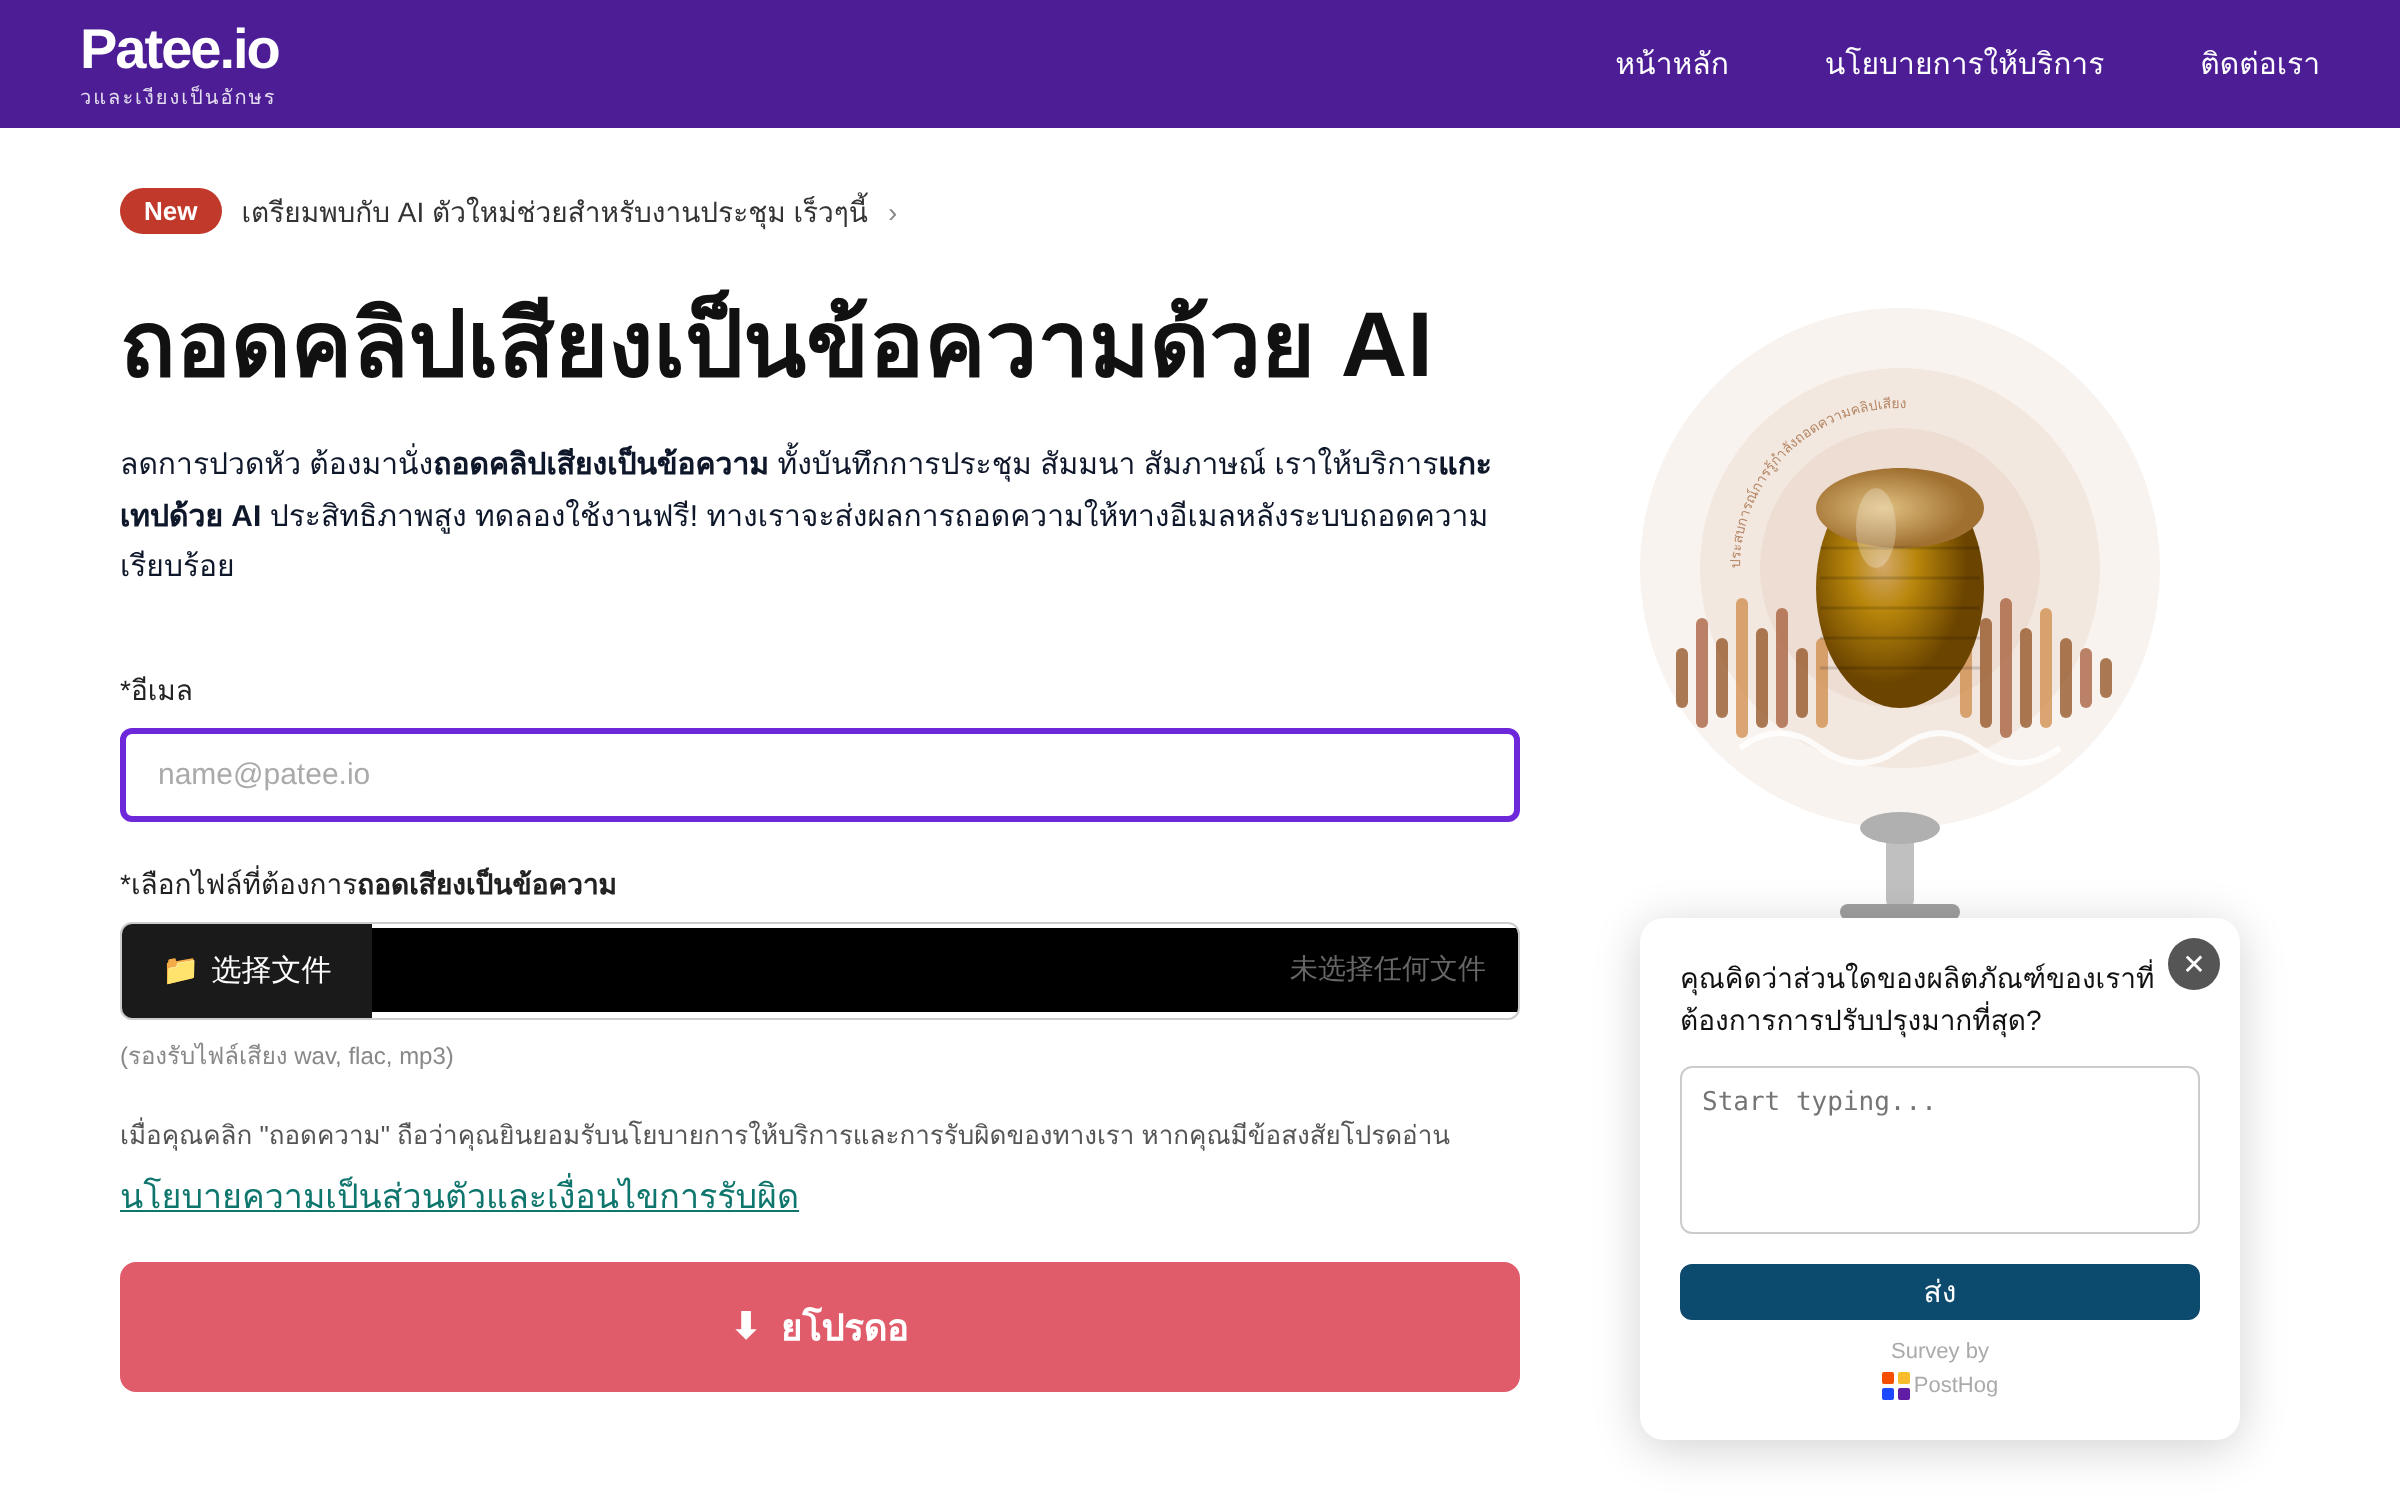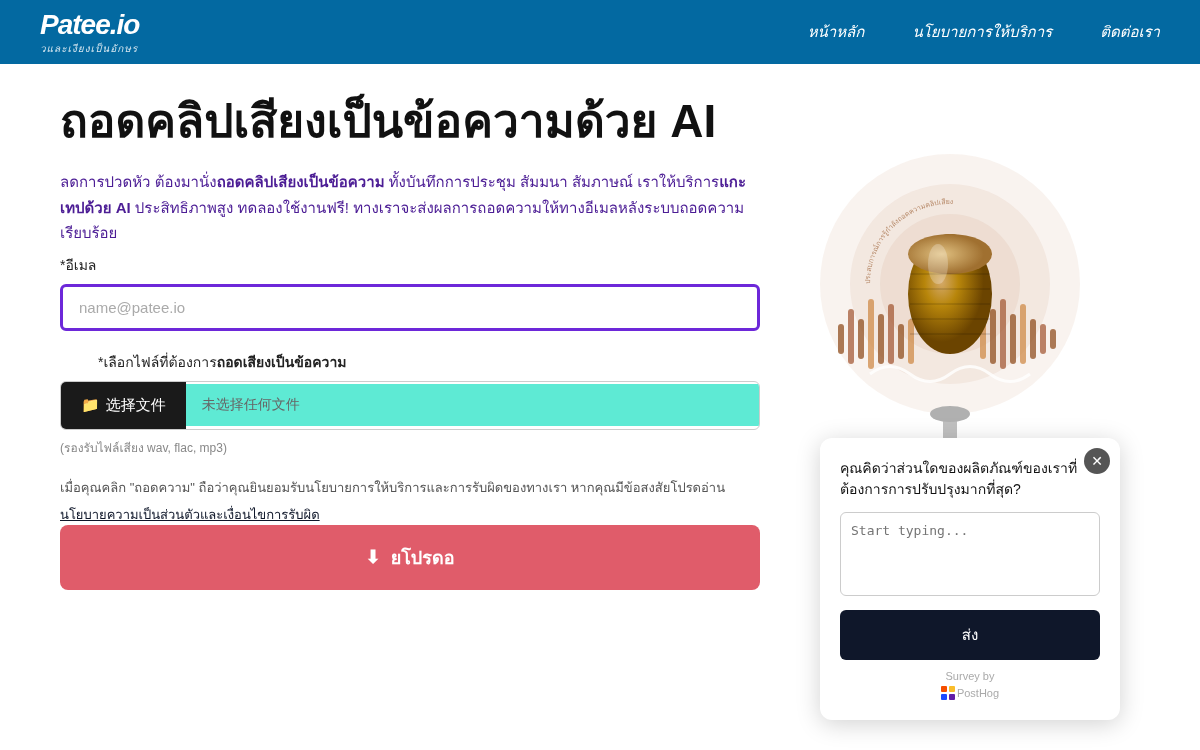--- a/index.html
+++ b/index.html
@@ -6,27 +6,26 @@
     body {
       font-family: 'Segoe UI', Tahoma, Geneva, Verdana, sans-serif;
       background: #fff;
       min-height: 750px;
       width: 1200px;
       overflow-x: hidden;
     }
 
     
     nav {
-      background: #0369a1;
+      background: #4c1d95;
       height: 64px;
       display: flex;
       align-items: center;
       justify-content: space-between;
       padding: 0 40px;
-      font-style: italic;
     }
     .logo-area {
       display: flex;
       flex-direction: column;
     }
     .logo-text {
       color: #fff;
       font-size: 28px;
       font-weight: 800;
       letter-spacing: -1px;
@@ -95,23 +94,23 @@
       font-size: 46px;
       font-weight: 800;
       color: #111;
       line-height: 1.2;
       margin-bottom: 20px;
     }
 
     
     .description {
       font-size: 15px;
-      color: #4c1d95;
+      color: #0f172a;
       line-height: 1.7;
-      margin-bottom: 8px;
+      margin-bottom: 37px;
     }
     .description strong {
       font-weight: 700;
     }
 
     
     .form-label {
       font-size: 14px;
       color: #222;
       margin-bottom: 8px;
@@ -127,21 +126,20 @@
       outline: none;
       margin-bottom: 20px;
     }
     .form-input::placeholder { color: #aaa; }
 
     .file-section-label {
       font-size: 14px;
       color: #222;
       margin-bottom: 8px;
       display: block;
-      margin-left: 38px;
     }
     .file-section-label strong {
       font-weight: 700;
     }
 
     .file-input-row {
       display: flex;
       align-items: center;
       border: 1px solid #ccc;
       border-radius: 6px;
@@ -158,40 +156,42 @@
       white-space: nowrap;
       display: flex;
       align-items: center;
       gap: 6px;
     }
     .file-name-display {
       flex: 1;
       padding: 12px 16px;
       font-size: 14px;
       color: #666;
-      background: #5eead4;
+      background: #000000;
+      text-align: right;
     }
 
     .file-hint {
       font-size: 12px;
       color: #888;
       margin-bottom: 20px;
     }
 
     .consent-text {
       font-size: 13px;
       color: #555;
       margin-bottom: 6px;
     }
     .policy-link {
-      font-size: 13px;
-      color: #0f172a;
+      font-size: 17px;
+      color: #0f766e;
       text-decoration: underline;
       cursor: pointer;
       display: inline-block;
+      margin-bottom: 20px;
     }
 
     .submit-btn {
       width: 100%;
       background: #e05c6a;
       color: #fff;
       border: none;
       border-radius: 8px;
       padding: 18px;
       font-size: 18px;
@@ -254,25 +254,25 @@
       padding: 10px;
       font-size: 13px;
       color: #666;
       resize: none;
       height: 84px;
       outline: none;
       margin-bottom: 10px;
     }
     .chat-send-btn {
       width: 100%;
-      background: #0f172a;
+      background: #0c4a6e;
       color: #fff;
       border: none;
       border-radius: 6px;
-      padding: 13px;
+      padding: 2px;
       font-size: 15px;
       cursor: pointer;
       margin-bottom: 10px;
     }
     .chat-footer {
       font-size: 11px;
       color: #aaa;
       display: flex;
       align-items: center;
       gap: 4px;
@@ -296,20 +296,25 @@
   <div class="nav-links">
     <a href="#">หน้าหลัก</a>
     <a href="#">นโยบายการให้บริการ</a>
     <a href="#">ติดต่อเรา</a>
   </div>
 </nav>
 
 <div class="page-wrap">
   <div class="left-col">
 
+    <div class="announce-bar">
+      <span class="new-badge">New</span>
+      <span class="announce-text">เตรียมพบกับ AI ตัวใหม่ช่วยสำหรับงานประชุม เร็วๆนี้</span>
+      <span class="announce-arrow">›</span>
+    </div>
 
     <h1 class="main-heading">ถอดคลิปเสียงเป็นข้อความด้วย AI</h1>
 
     <p class="description">
       <span>ลดการปวดหัว ต้องมานั่ง</span><strong>ถอดคลิปเสียงเป็นข้อความ</strong><span> ทั้งบันทึกการประชุม สัมมนา สัมภาษณ์ เราให้บริการ</span><strong>แกะเทปด้วย AI</strong><span> ประสิทธิภาพสูง ทดลองใช้งานฟรี! ทางเราจะส่งผลการถอดความให้ทางอีเมลหลังระบบถอดความเรียบร้อย</span>
     </p>
 
     <form>
       <label class="form-label">*อีเมล</label>
       <input class="form-input" type="email" placeholder="name@patee.io" style="">

